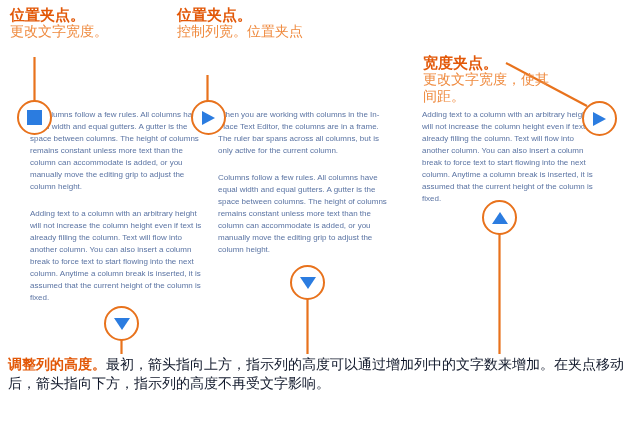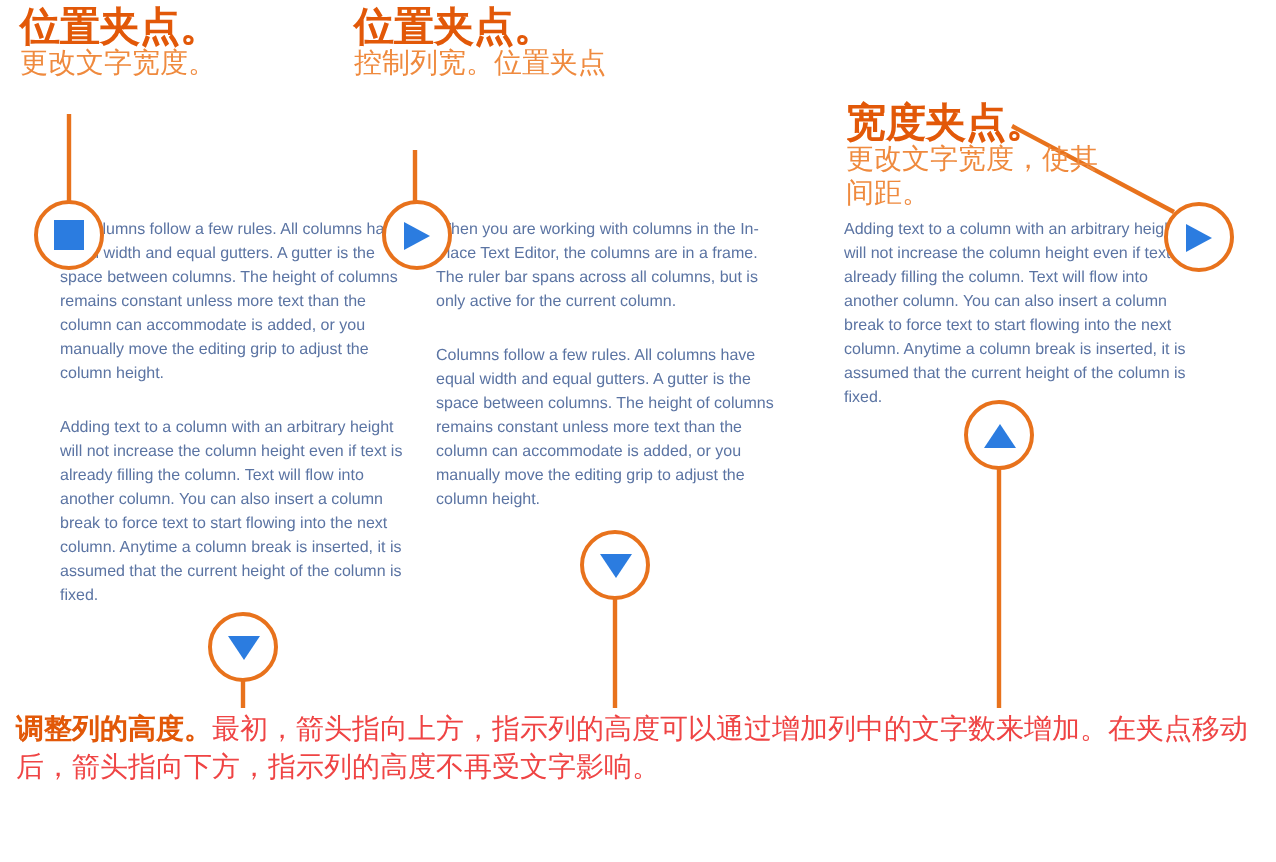--- a/index.html
+++ b/index.html
@@ -2,27 +2,27 @@
 <html><head>
 <meta charset="utf-8">
 <style>
   html,body{margin:0;padding:0;background:#fff;}
   .canvas{
     position:relative;width:638px;height:431px;background:#ffffff;overflow:hidden;
     font-family:"Liberation Sans",sans-serif;
   }
   
   .ann{position:absolute;z-index:3;}
-  .ann-title{font-size:20px;font-weight:bold;color:#e25808;line-height:17px;white-space:nowrap;}
+  .ann-title{font-size:15px;font-weight:bold;color:#e25808;line-height:17px;white-space:nowrap;}
   .ann-line{font-size:14px;color:#ef8a3e;line-height:17px;white-space:nowrap;}
   
   .caption{position:absolute;left:8px;top:355px;width:624px;z-index:3;
            font-size:14px;line-height:19px;}
   .cap-title{font-weight:bold;color:#e25808;}
-  .cap-body{color:#ef4444;}
+  .cap-body{color:#0f172a;}
   
   .col{position:absolute;top:109px;z-index:0;color:#5b74a3;font-size:8px;line-height:12px;}
   .col p{margin:0 0 15px 0;}
   .col p.indent-first{text-indent:11px;}
   
   .leaders{position:absolute;left:0;top:0;z-index:1;pointer-events:none;}
   
   .grip-circle{
     position:absolute;z-index:2;box-sizing:border-box;width:35px;height:35px;
     border:2.5px solid #e8721c;border-radius:50%;background:#ffffff;

